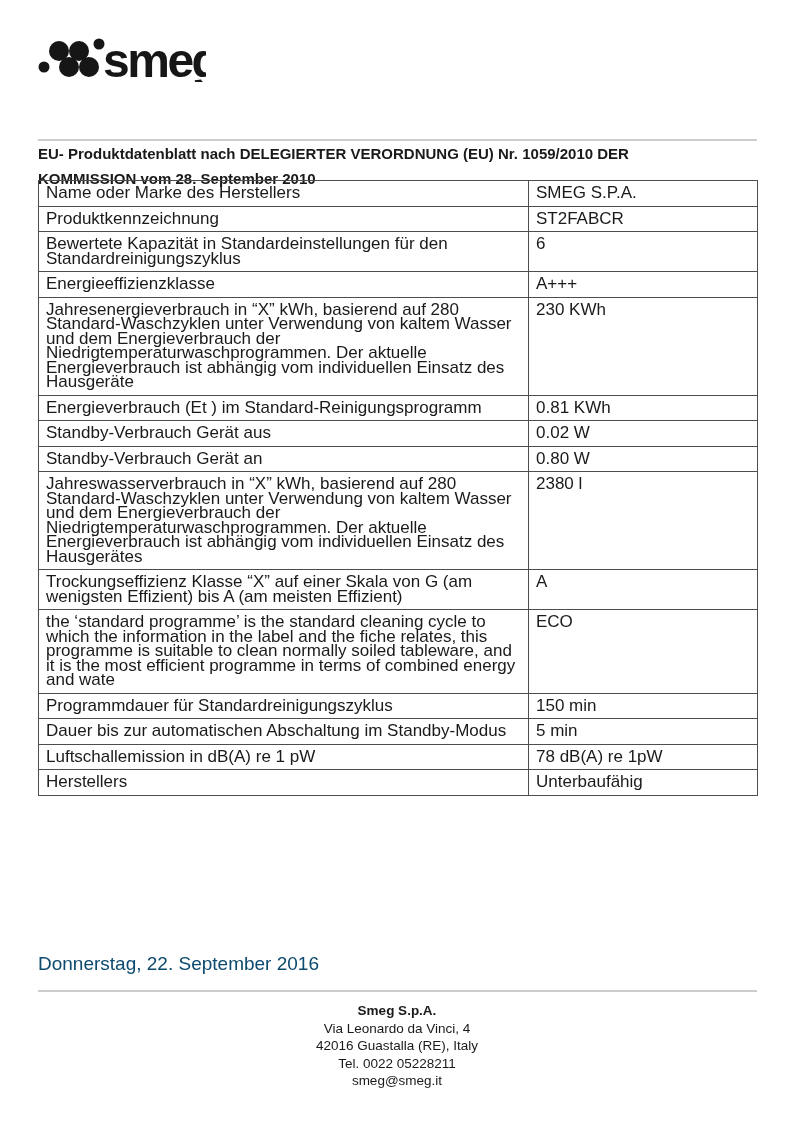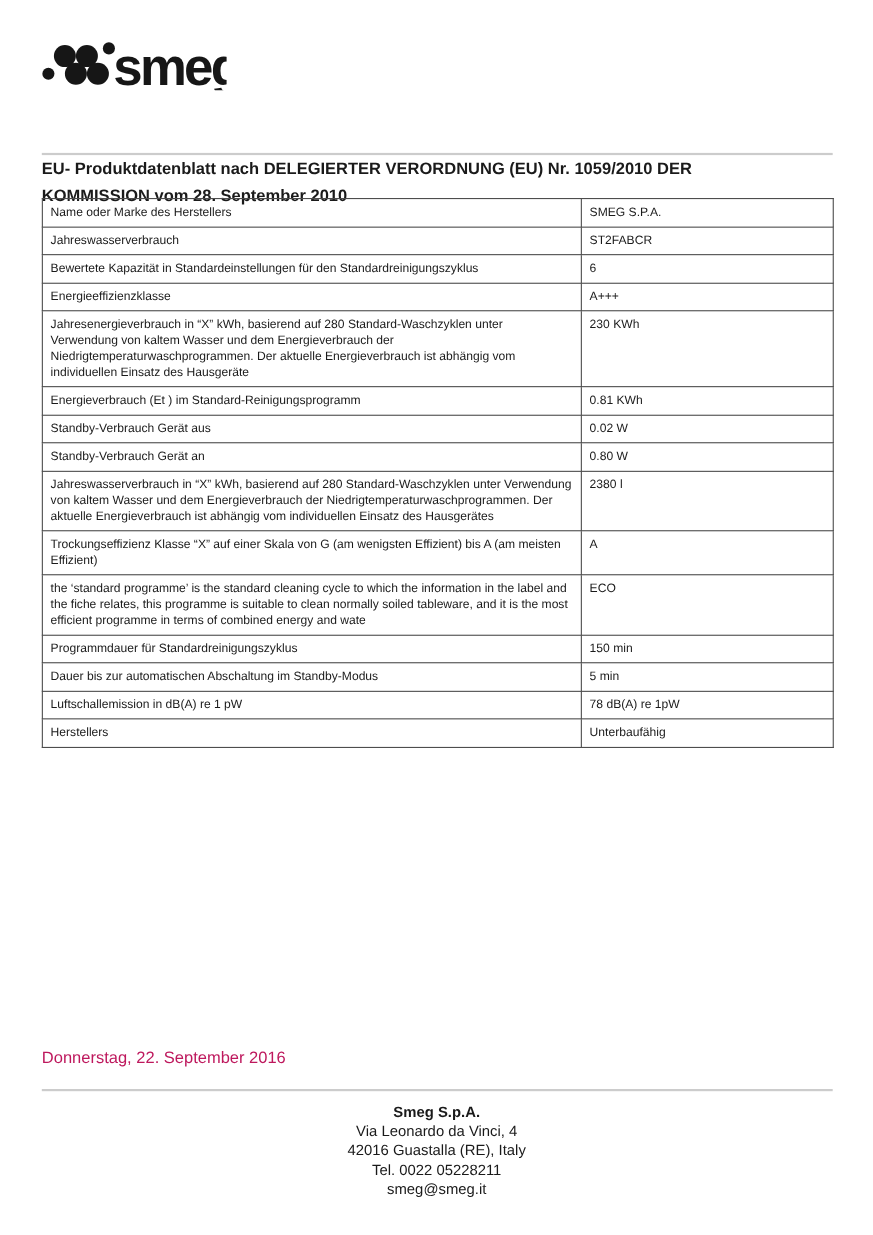--- a/index.html
+++ b/index.html
@@ -49,38 +49,38 @@
   }
   .rule-top { top: 139px; }
   .rule-bottom { top: 990px; }
   .data-table {
     position: absolute;
     top: 180px;
     left: 38px;
     width: 719px;
     border-collapse: collapse;
     table-layout: fixed;
-    font-size: 11px;
+    font-size: 17px;
     line-height: 14.5px;
     color: #1a1a1a;
   }
   .data-table td {
     border: 1px solid #4d4d4d;
     padding: 5px 7px 5px 7px;
     vertical-align: top;
     word-wrap: break-word;
   }
   .col-label { width: 490px; }
   .col-value { width: 229px; }
   .date-line {
     position: absolute;
     top: 953px;
     left: 38px;
-    font-size: 15px;
-    color: #be185d;
+    font-size: 19px;
+    color: #0c4a6e;
   }
   .footer {
     position: absolute;
     top: 1002px;
     left: 0;
     width: 794px;
     text-align: center;
     font-size: 13.5px;
     line-height: 17.5px;
     color: #1a1a1a;
@@ -115,21 +115,21 @@
     <colgroup>
         <col class="col-label">
         <col class="col-value">
       </colgroup>
     <tbody>
       <tr>
         <td>Name oder Marke des Herstellers</td>
         <td>SMEG S.P.A.</td>
       </tr>
       <tr>
-        <td>Jahreswasserverbrauch</td>
+        <td>Produktkennzeichnung</td>
         <td>ST2FABCR</td>
       </tr>
       <tr>
         <td>Bewertete Kapazität in Standardeinstellungen für den Standardreinigungszyklus</td>
         <td>6</td>
       </tr>
       <tr>
         <td>Energieeffizienzklasse</td>
         <td>A+++</td>
       </tr>

